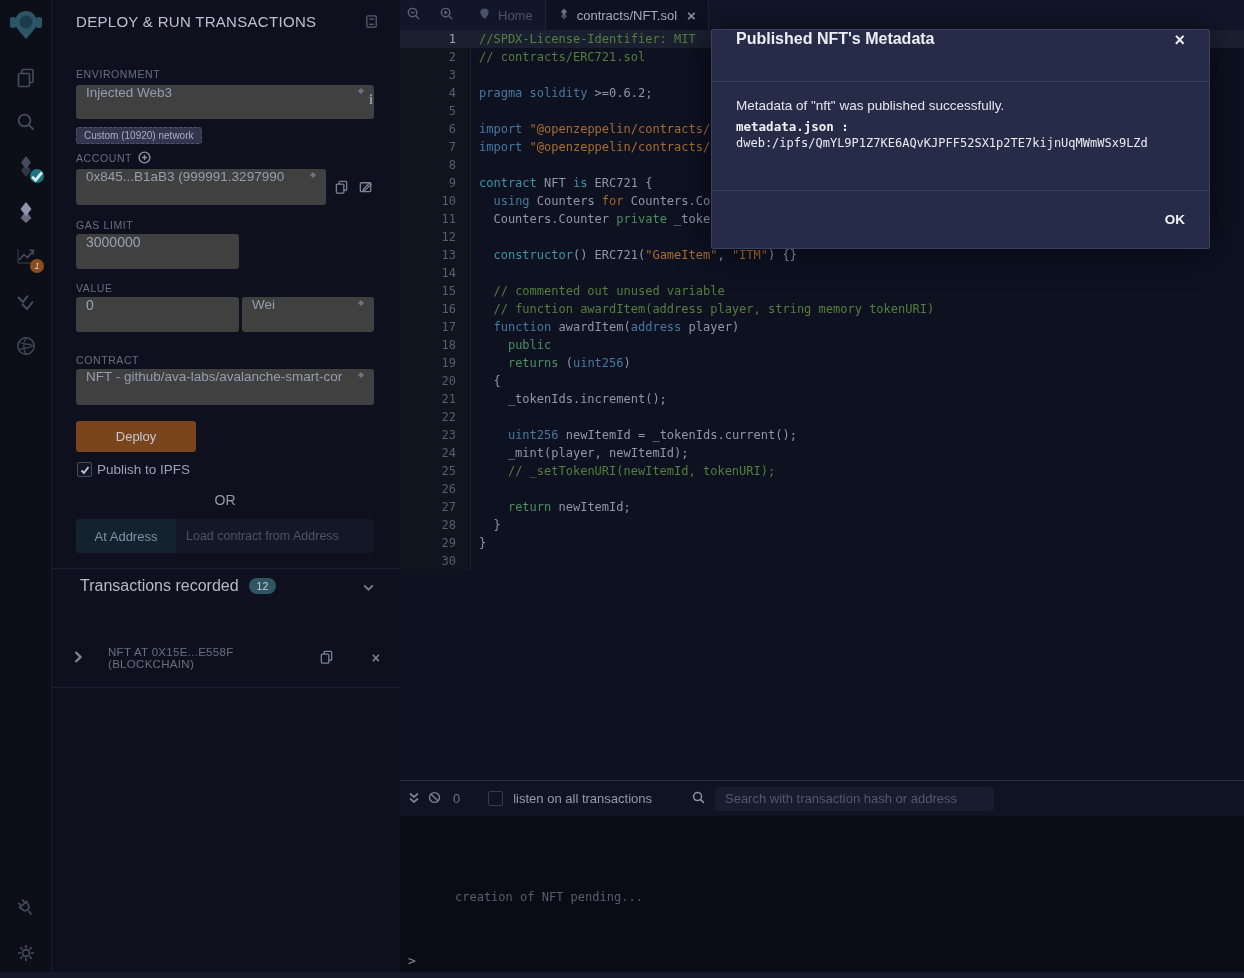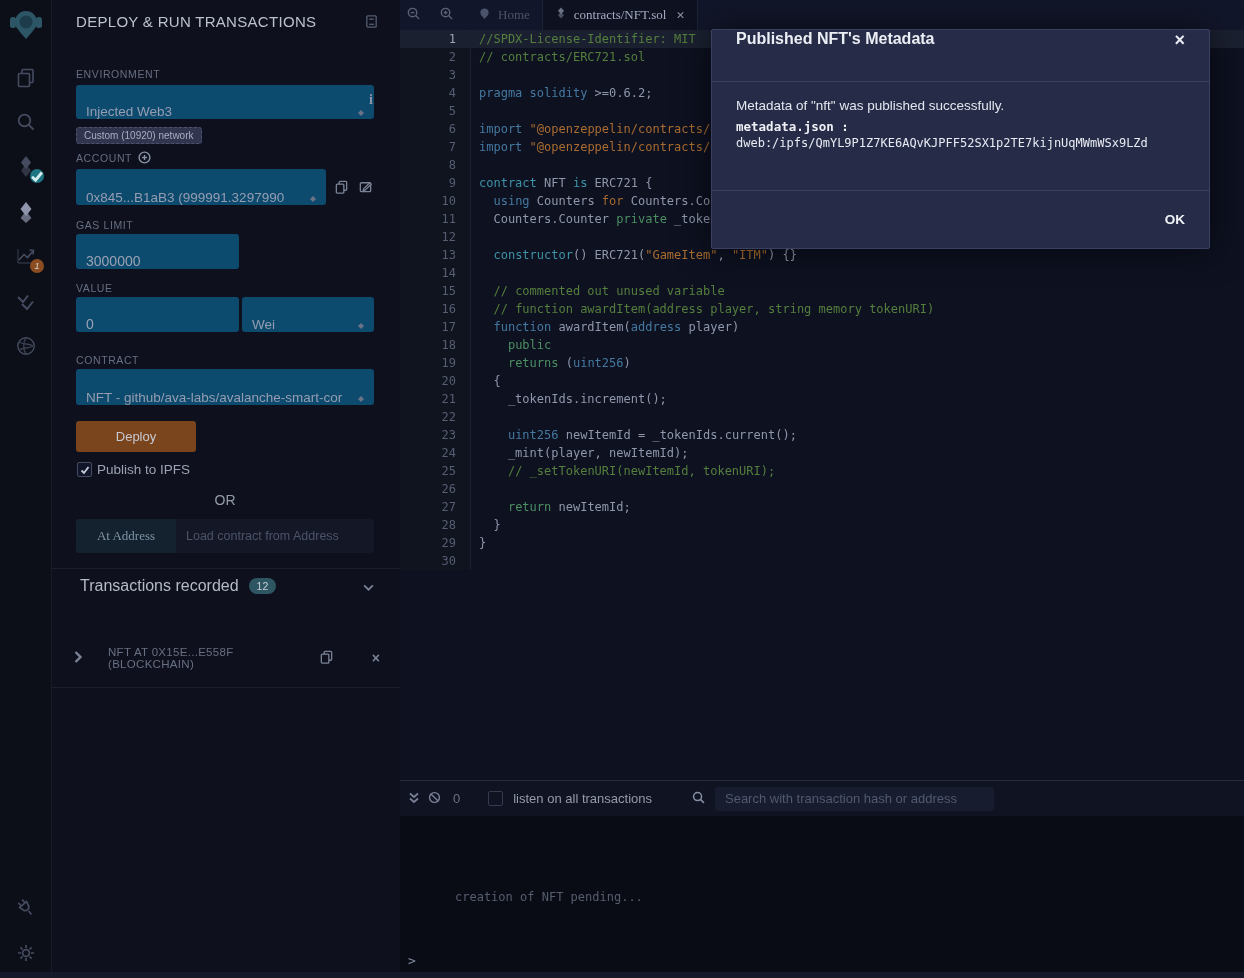--- a/index.html
+++ b/index.html
@@ -16,61 +16,61 @@
   .mini-badge { position:absolute; right:-6px; bottom:-5px; width:14px; height:14px; border-radius:50%;
     display:flex; align-items:center; justify-content:center; font-size:9px; color:#d8d3c8; }
   .badge-check { background:var(--teal-badge); color:#cfe8ec; }
   .badge-count { background:var(--notif-orange); font-style:italic; }
 
   
   .panel { position:absolute; left:52px; top:0; width:348px; height:972px; background:#0e111d; }
   .panel-title { position:absolute; left:24px; top:13px; font-size:15px; color:#bcc1cf; letter-spacing:.3px; }
   .doc-icon { position:absolute; left:312px; top:14px; color:#565d72; }
   .flabel { position:absolute; font-size:10.5px; color:#676e82; letter-spacing:.6px; }
-  .sel, .inp { position:absolute; background:#0c4a6e; border-radius:3px; color:#969db1; font-size:13.5px;
-    display:flex; align-items:flex-end; padding:0 10px;gap:12px; }
+  .sel, .inp { position:absolute; background:#404040; border-radius:3px; color:#969db1; font-size:13.5px;
+    display:flex; align-items:flex-start; padding:0 10px;gap:12px; }
   .inp input { background:transparent; border:none; outline:none; color:#9aa1b4; font-size:14px; width:100%;
     font-family:"Liberation Sans",sans-serif; }
   .sel .sel-text { flex:1; white-space:nowrap; overflow:hidden; }
   .arrows { display:flex; flex-direction:column; gap:2px; margin-left:4px; }
   .arrows i { display:block; width:0; height:0; border:3.5px solid transparent; }
   .arrows i.up { border-bottom-color:#6c7388; margin-bottom:-1px; }
   .arrows i.dn { border-top-color:#6c7388; margin-top:-1px; }
   .net-badge { position:absolute; left:24px; top:127px; background:#31354e; border:1px dashed #4c5270;
     color:#a9aec3; font-size:10px; padding:2px 7px; border-radius:3px; }
   .icon-btn { color:#7b8296; background:none; border:none; cursor:pointer; position:absolute; }
   .icon-btn svg { display:block; }
   .deploy-btn { position:absolute; left:24px; top:421px; width:120px; height:31px; background:var(--accent-orange);
     border:none; border-radius:3px; color:#c6c9d4; font-size:13px; font-family:"Liberation Sans",sans-serif; }
   .chk-row { position:absolute; left:25px; top:462px; display:flex; align-items:center; gap:5px; }
   .chk { width:15px; height:15px; background:#12162a; border:1px solid #454c60; border-radius:2px;
     display:flex; align-items:center; justify-content:center; color:#c9cdd8; }
   .chk svg { width:10px; height:10px; }
   .chk-label { font-size:13.5px; color:#9ba2b3; }
   .or-label { position:absolute; left:24px; top:492px; width:298px; text-align:center; font-size:14px; color:#959ca9; }
   .ataddr-btn { position:absolute; left:24px; top:519px; width:100px; height:34px; background:#14222f; border:none;
-    border-radius:3px 0 0 3px; color:#7e93a4; font-size:13px; font-family:Liberation Serif, serif; }
+    border-radius:3px 0 0 3px; color:#7e93a4; font-size:13px; font-family:Liberation Sans, sans-serif; }
   .ataddr-inp { position:absolute; left:124px; top:519px; width:198px; height:34px; background:#131726;
     border:none; border-radius:0 3px 3px 0; padding:0 10px; color:#9aa1b4; font-size:12.5px; outline:none;
     font-family:"Liberation Sans",sans-serif; }
   .ataddr-inp::placeholder { color:#4c5468; }
   .tx-row { position:absolute; left:28px; top:577px; display:flex; align-items:center; gap:10px; width:294px; }
   .tx-label { font-size:16px; color:#b5bac7; }
   .tx-badge { background:var(--tx-badge); color:#c8cfd8; font-size:10.5px; padding:2px 8px; border-radius:8px; }
   .dc-row { position:absolute; left:28px; top:610px; display:flex; align-items:center; width:294px; }
   .dc-label { font-size:13.5px; color:#b5bac7; flex:1; }
   .inst-row { position:absolute; left:22px; top:646px; display:flex; align-items:center; width:306px; color:#7b8296;gap:20px; }
   .inst-label { font-size:11.5px; color:#686f82; letter-spacing:.3px; flex:1; margin-left:6px; }
   .divider { position:absolute; left:0; width:348px; height:1px; background:#1b2030; }
 
   
   .main { position:absolute; left:400px; top:0; width:844px; height:972px; background:#0d1120; }
   .tabbar { position:absolute; left:0; top:0; width:844px; height:30px; background:#12162a; display:flex; align-items:stretch; }
   .zoom-btns { display:flex; align-items:center; gap:18px; padding:0 12px 0 6px; color:#5a6175; }
-  .tab { display:flex; align-items:center; gap:7px; padding:0 12px; font-size:13px; color:#4c5468;font-family:Liberation Serif, serif; }
+  .tab { display:flex; align-items:center; gap:7px; padding:0 12px; font-size:13px; color:#4c5468; }
   .tab.active { background:#0d1120; color:#a4abc0; border-left:1px solid #1e2335; border-right:1px solid #1e2335; }
   .tab .tclose { color:#8a93a8; font-size:15px; font-weight:bold; margin-left:3px; }
   .editor { position:absolute; left:0; top:30px; width:844px; height:750px; background:#0d1120;
     font-family:"DejaVu Sans Mono","Liberation Mono",monospace; font-size:12px; }
   .ed-line { display:flex; height:18px; line-height:18px; white-space:pre; }
   .ed-line.current { background:#1b2030; }
   .ed-num { width:70px; text-align:right; padding-right:14px; color:#565e73; background:#10141f; flex:none; }
   .ed-line.current .ed-num { color:#9aa3b8; background:transparent; }
   .ed-code { padding-left:8px; border-left:1px solid #1c2030; }
   .tk-com { color:var(--syn-com); } .tk-kw { color:var(--syn-kw); } .tk-kw2 { color:var(--syn-teal); }

